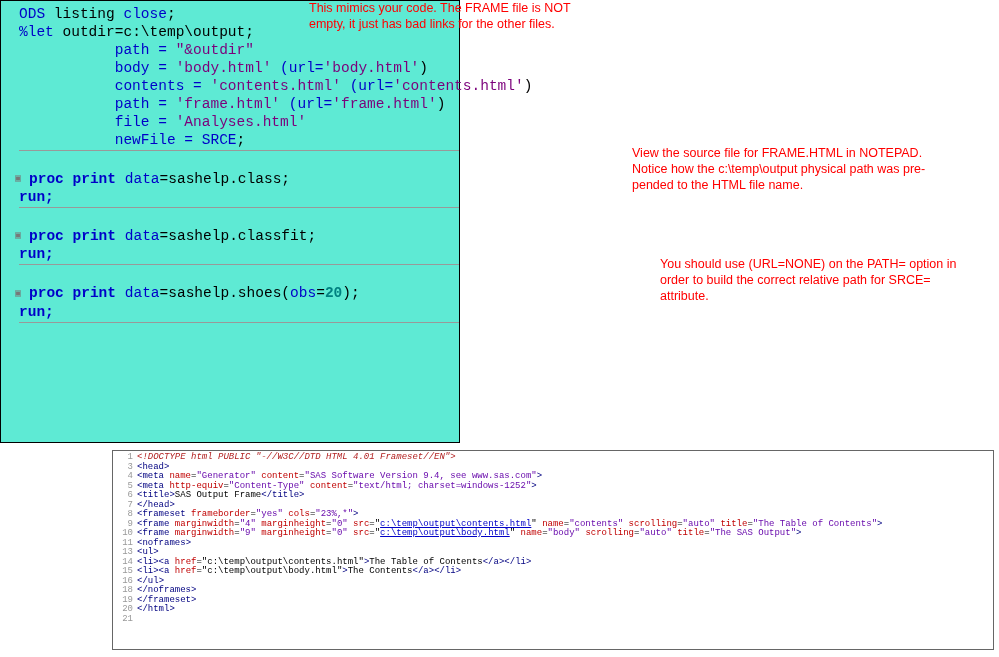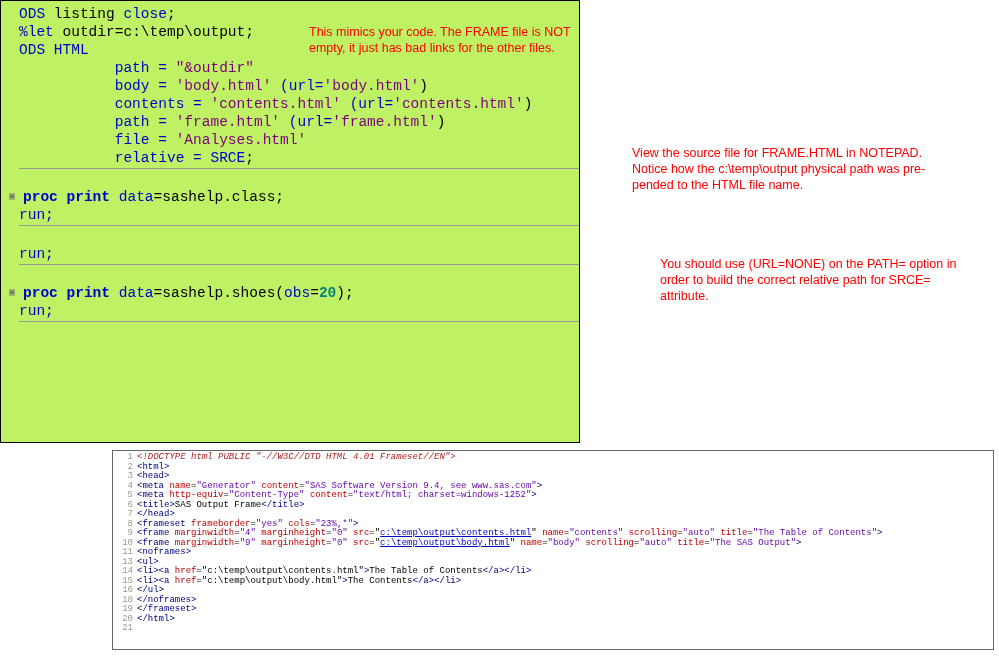--- a/index.html
+++ b/index.html
@@ -9,66 +9,66 @@
     font-family: Arial, sans-serif;
     width: 999px;
     height: 657px;
     position: relative;
     overflow: hidden;
   }
   .code-panel {
     position: absolute;
     top: 0;
     left: 0;
-    width: 580px;
+    width: 460px;
     height: 443px;
     border: 1px solid #000;
     box-sizing: border-box;
-    background: #bef264;
+    background: #5eead4;
     padding: 4px 0 0 0;
     font-family: "Courier New", monospace;
     font-size: 14.5px;
     line-height: 18px;
   }
   .code-line {
     white-space: pre;
     padding-left: 18px;
   }
   .fold-line {
     white-space: pre;
-    padding-left: 8px;
+    padding-left: 14px;
     position: relative;
   }
   .fold-marker {
     display: inline-block;
     width: 14px;
     font-size: 10px;
     color: #777;
     vertical-align: middle;
   }
   .kw { color: #0000c8; font-weight: bold; }
   .kw2 { color: #0000c8; }
   .opt { color: #0000c8; }
   .str { color: #7b007b; }
   .num { color: #008080; font-weight: bold; }
   .plain { color: #000; }
-  .run { color: #0000c8; font-weight: normal; }
+  .run { color: #0000c8; font-weight: bold; }
   .hr {
     border: none;
     border-top: 1px solid #999;
     margin: 1px 0 1px 18px;
   }
   .annot {
     position: absolute;
     color: #ff0000;
     font-family: Arial, sans-serif;
     font-size: 12.5px;
     line-height: 16px;
   }
-  .annot1 { top: 24px; left: 309px; width: 270px; }
+  .annot1 { top: 0; left: 309px; width: 270px; }
   .annot2 { top: 145px; left: 632px; width: 320px; }
   .annot3 { top: 218px; left: 660px; width: 320px; margin-top: 38px; }
   .html-panel {
     position: absolute;
     top: 450px;
     left: 112px;
     width: 882px;
     height: 200px;
     border: 1px solid #666;
     box-sizing: border-box;
@@ -86,49 +86,48 @@
   .txt { color: #000; }
   .doct { color: #b22222; font-style: italic; }
   .link { color: #0000c8; text-decoration: underline; }
 </style>
 </head>
 <body>
 
 <div class="code-panel">
   <div class="code-line"><span class="kw2">ODS</span><span class="plain"> listing </span><span class="kw2">close</span><span class="plain">;</span></div>
   <div class="code-line"><span class="kw2">%let</span><span class="plain"> outdir=c:\temp\output;</span></div>
-  <div class="code-line"><span class="kw2">ODS</span><span class="plain"> </span><span class="kw2">HTML</span></div>
   <div class="code-line"><span class="opt">           path = </span><span class="str">"&amp;outdir"</span></div>
   <div class="code-line"><span class="opt">           body = </span><span class="str">'body.html'</span><span class="opt"> (url=</span><span class="str">'body.html'</span><span class="plain">)</span></div>
   <div class="code-line"><span class="opt">           contents = </span><span class="str">'contents.html'</span><span class="opt"> (url=</span><span class="str">'contents.html'</span><span class="plain">)</span></div>
   <div class="code-line"><span class="opt">           path = </span><span class="str">'frame.html'</span><span class="opt"> (url=</span><span class="str">'frame.html'</span><span class="plain">)</span></div>
   <div class="code-line"><span class="opt">           file = </span><span class="str">'Analyses.html'</span></div>
-  <div class="code-line"><span class="opt">           relative = </span><span class="opt">SRCE</span><span class="plain">;</span></div>
+  <div class="code-line"><span class="opt">           newFile = </span><span class="opt">SRCE</span><span class="plain">;</span></div>
   <hr class="hr">
   <div class="code-line">&nbsp;</div>
   <div class="fold-line"><span class="fold-marker">▣</span><span class="kw">proc</span><span class="plain"> </span><span class="kw">print</span><span class="plain"> </span><span class="opt">data</span><span class="plain">=sashelp.class;</span></div>
   <div class="code-line"><span class="run">run;</span></div>
   <hr class="hr">
   <div class="code-line">&nbsp;</div>
+  <div class="fold-line"><span class="fold-marker">▣</span><span class="kw">proc</span><span class="plain"> </span><span class="kw">print</span><span class="plain"> </span><span class="opt">data</span><span class="plain">=sashelp.classfit;</span></div>
   <div class="code-line"><span class="run">run;</span></div>
   <hr class="hr">
   <div class="code-line">&nbsp;</div>
   <div class="fold-line"><span class="fold-marker">▣</span><span class="kw">proc</span><span class="plain"> </span><span class="kw">print</span><span class="plain"> </span><span class="opt">data</span><span class="plain">=sashelp.shoes(</span><span class="opt">obs</span><span class="plain">=</span><span class="num">20</span><span class="plain">);</span></div>
   <div class="code-line"><span class="run">run;</span></div>
   <hr class="hr">
   <div class="code-line">&nbsp;</div>
 </div>
 
 <div class="annot annot1">This mimics your code. The FRAME file is NOT empty, it just has bad links for the other files.</div>
 <div class="annot annot2">View the source file for FRAME.HTML in NOTEPAD. Notice how the c:\temp\output physical path was pre-pended to the HTML file name.</div>
 <div class="annot annot3">You should use (URL=NONE) on the PATH= option in order to build the correct relative path for SRCE= attribute.</div>
 
 <div class="html-panel">
   <div class="html-line"><span class="ln">1</span><span class="doct">&lt;!DOCTYPE html PUBLIC "-//W3C//DTD HTML 4.01 Frameset//EN"&gt;</span></div>
-  <div class="html-line"><span class="ln">2</span><span class="tag">&lt;</span><span class="tag">html</span><span class="tag">&gt;</span></div>
   <div class="html-line"><span class="ln">3</span><span class="tag">&lt;</span><span class="tag">head</span><span class="tag">&gt;</span></div>
   <div class="html-line"><span class="ln">4</span><span class="tag">&lt;</span><span class="tag">meta</span><span> </span><span class="attn">name</span><span>=</span><span class="attv">"Generator"</span><span> </span><span class="attn">content</span><span>=</span><span class="attv">"SAS Software Version 9.4, see www.sas.com"</span><span class="tag">&gt;</span></div>
   <div class="html-line"><span class="ln">5</span><span class="tag">&lt;</span><span class="tag">meta</span><span> </span><span class="attn">http-equiv</span><span>=</span><span class="attv">"Content-Type"</span><span> </span><span class="attn">content</span><span>=</span><span class="attv">"text/html; charset=windows-1252"</span><span class="tag">&gt;</span></div>
   <div class="html-line"><span class="ln">6</span><span class="tag">&lt;</span><span class="tag">title</span><span class="tag">&gt;</span><span class="txt">SAS Output Frame</span><span class="tag">&lt;/</span><span class="tag">title</span><span class="tag">&gt;</span></div>
   <div class="html-line"><span class="ln">7</span><span class="tag">&lt;/</span><span class="tag">head</span><span class="tag">&gt;</span></div>
   <div class="html-line"><span class="ln">8</span><span class="tag">&lt;</span><span class="tag">frameset</span><span> </span><span class="attn">frameborder</span><span>=</span><span class="attv">"yes"</span><span> </span><span class="attn">cols</span><span>=</span><span class="attv">"23%,*"</span><span class="tag">&gt;</span></div>
   <div class="html-line"><span class="ln">9</span><span class="tag">&lt;</span><span class="tag">frame</span><span> </span><span class="attn">marginwidth</span><span>=</span><span class="attv">"4"</span><span> </span><span class="attn">marginheight</span><span>=</span><span class="attv">"0"</span><span> </span><span class="attn">src</span><span>="</span><span class="link">c:\temp\output\contents.html</span><span>" </span><span class="attn">name</span><span>=</span><span class="attv">"contents"</span><span> </span><span class="attn">scrolling</span><span>=</span><span class="attv">"auto"</span><span> </span><span class="attn">title</span><span>=</span><span class="attv">"The Table of Contents"</span><span class="tag">&gt;</span></div>
   <div class="html-line"><span class="ln">10</span><span class="tag">&lt;</span><span class="tag">frame</span><span> </span><span class="attn">marginwidth</span><span>=</span><span class="attv">"9"</span><span> </span><span class="attn">marginheight</span><span>=</span><span class="attv">"0"</span><span> </span><span class="attn">src</span><span>="</span><span class="link">c:\temp\output\body.html</span><span>" </span><span class="attn">name</span><span>=</span><span class="attv">"body"</span><span> </span><span class="attn">scrolling</span><span>=</span><span class="attv">"auto"</span><span> </span><span class="attn">title</span><span>=</span><span class="attv">"The SAS Output"</span><span class="tag">&gt;</span></div>
   <div class="html-line"><span class="ln">11</span><span class="tag">&lt;</span><span class="tag">noframes</span><span class="tag">&gt;</span></div>
   <div class="html-line"><span class="ln">13</span><span class="tag">&lt;</span><span class="tag">ul</span><span class="tag">&gt;</span></div>

